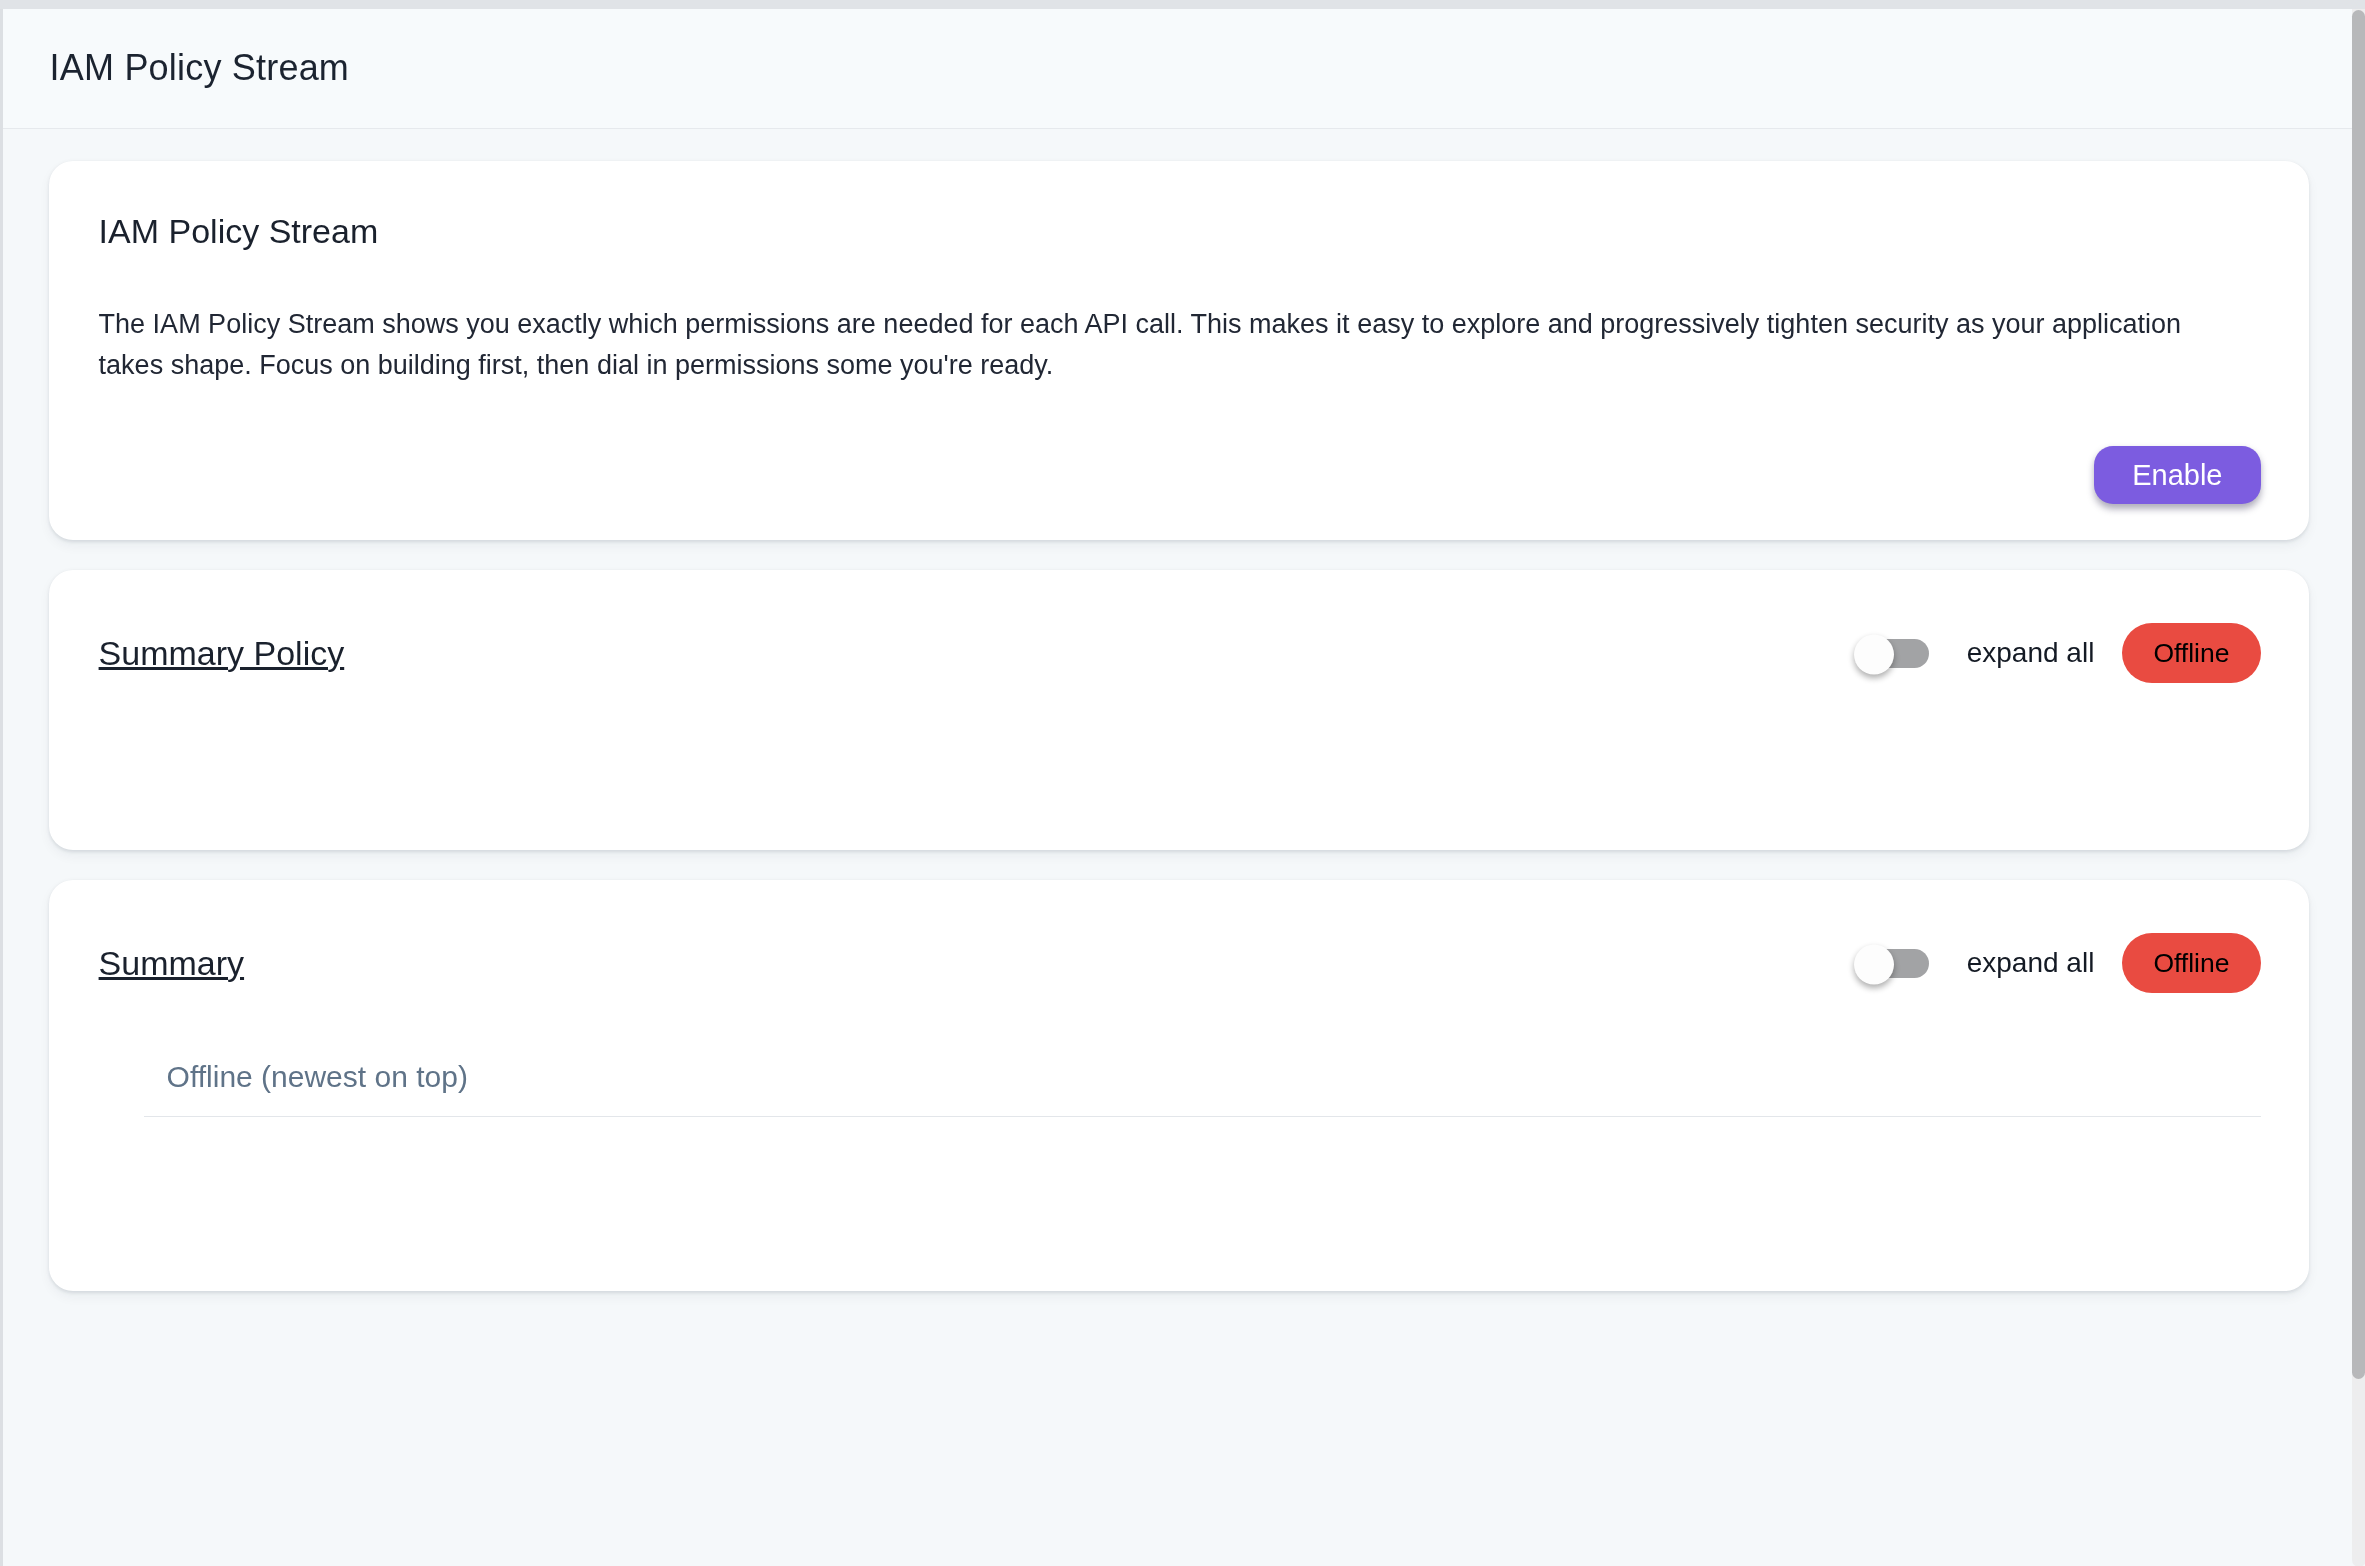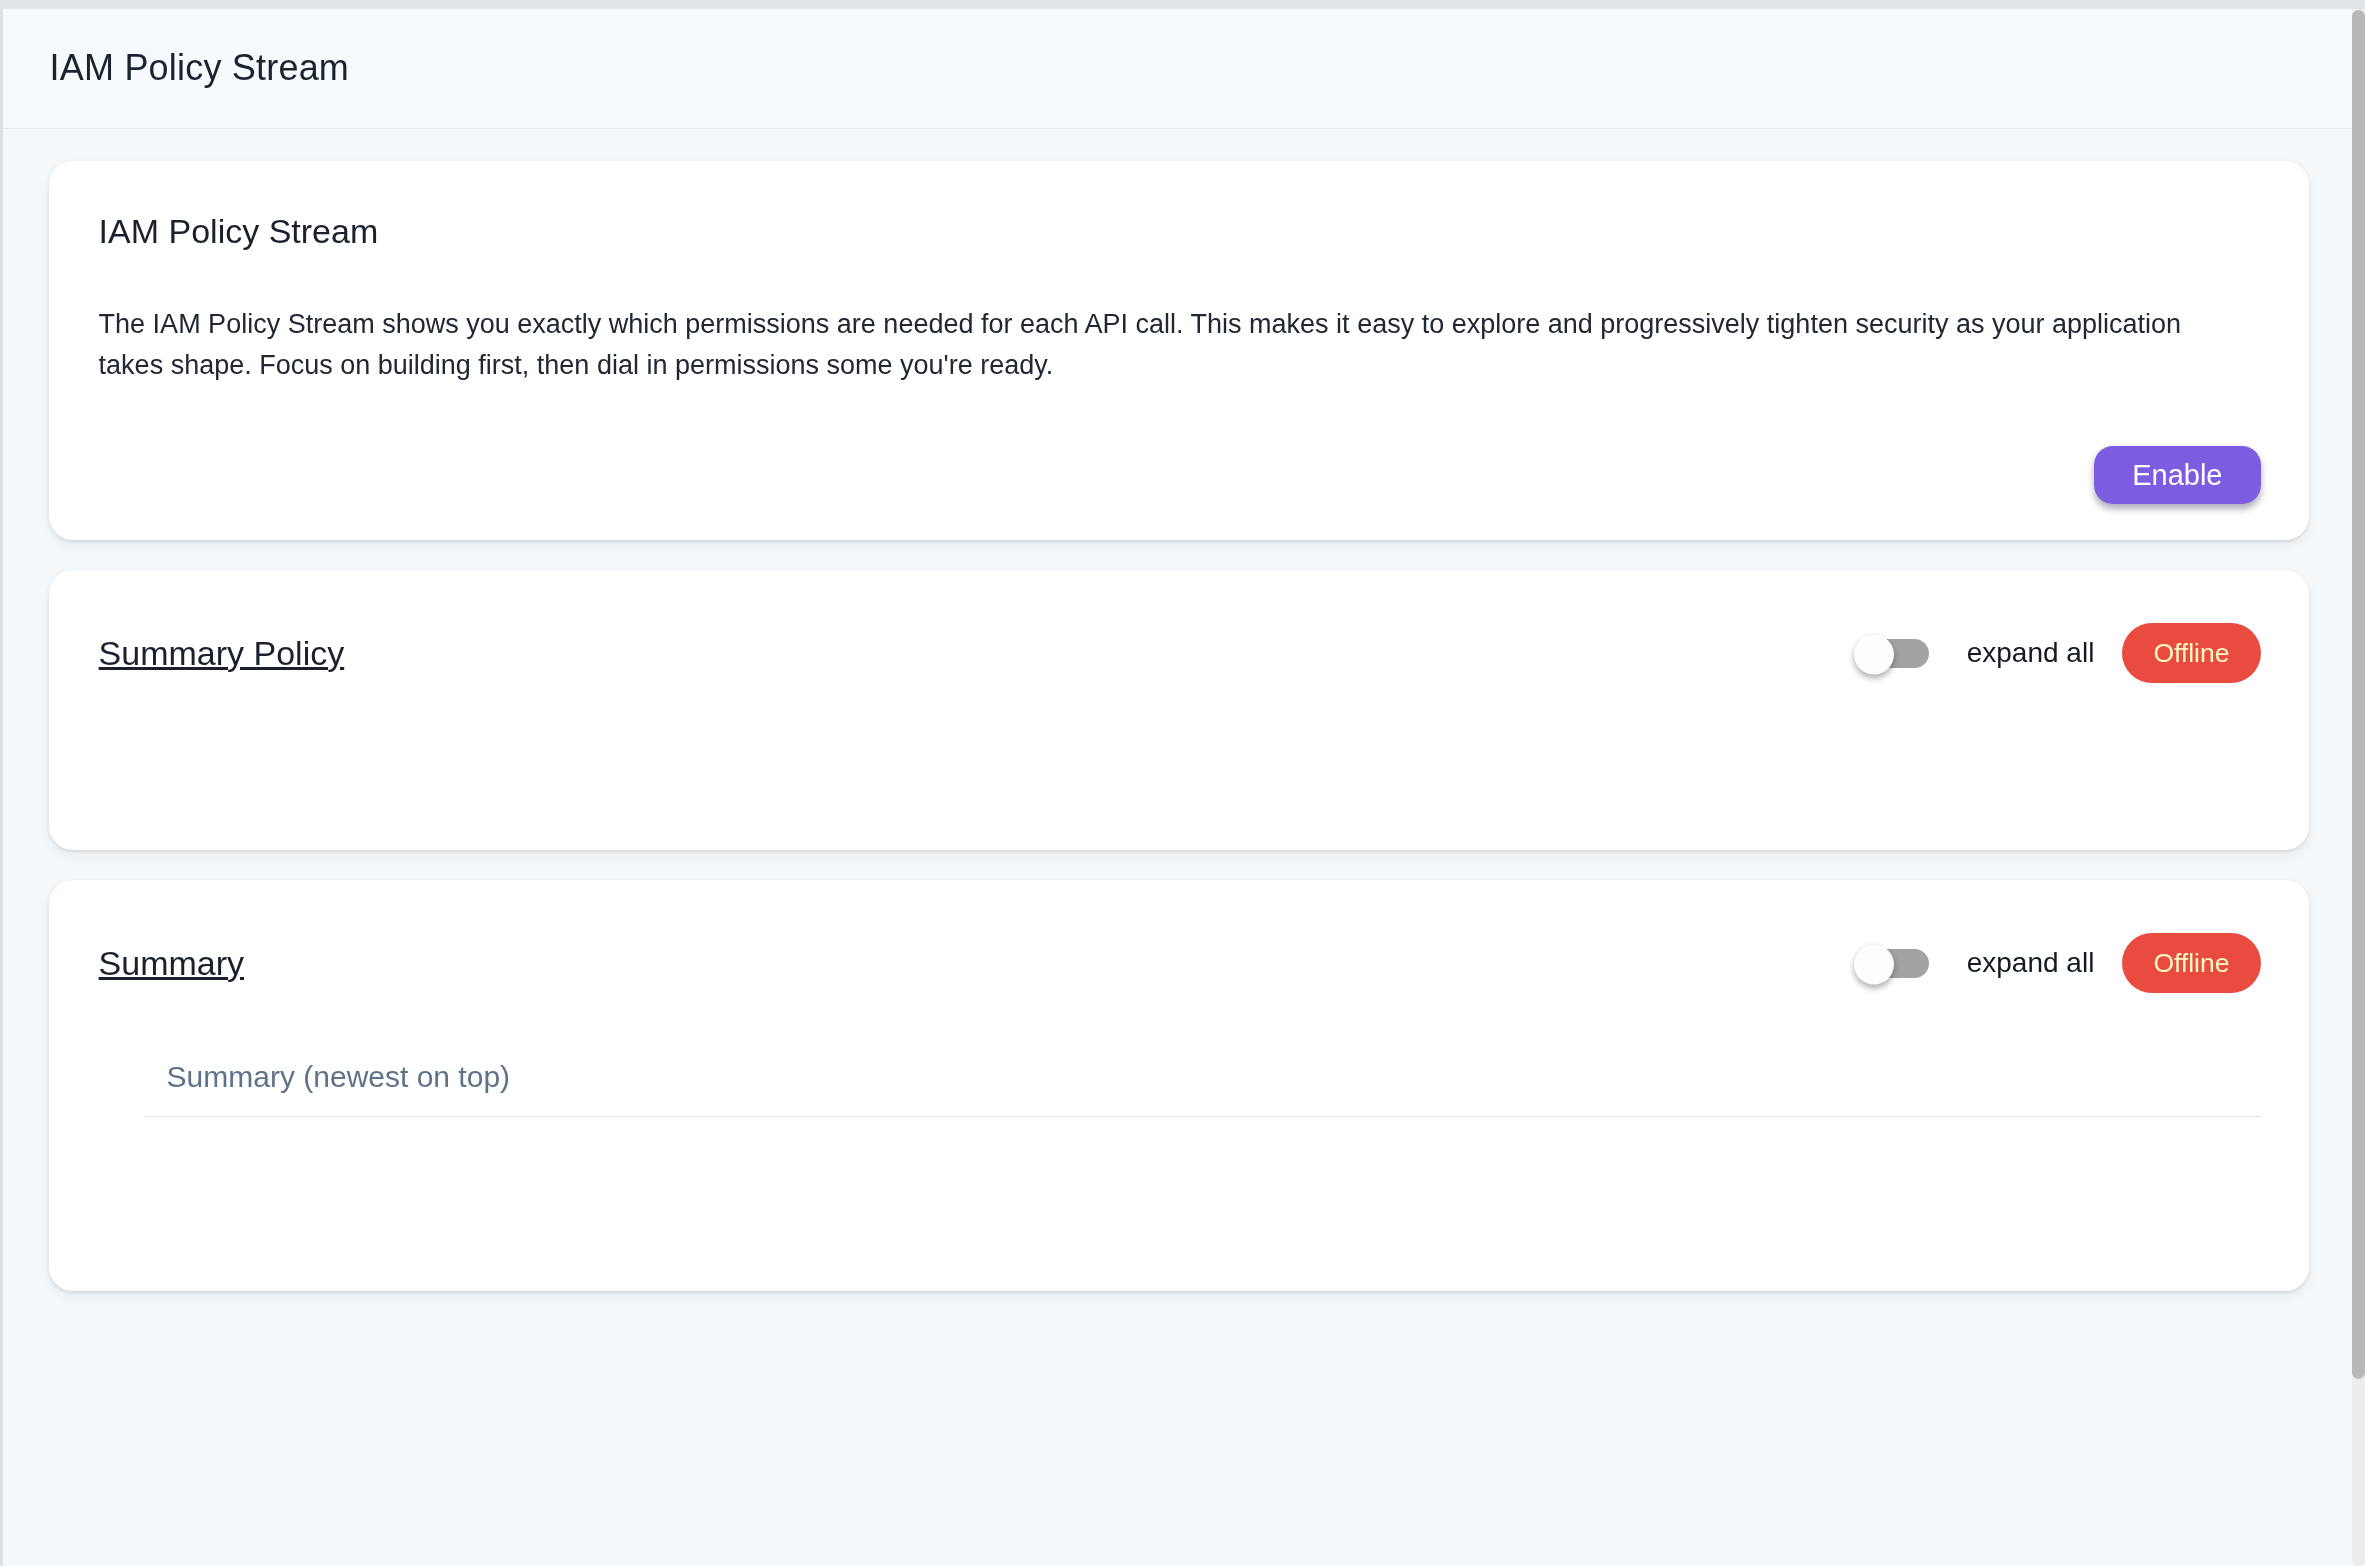--- a/index.html
+++ b/index.html
@@ -86,21 +86,21 @@
   .toggle-knob {
     position: absolute; left: -1.7px; top: 50%;
     width: 40px; height: 40px; border-radius: 50%;
     transform: translateY(-46%);
     background: #fdfdfd;
     box-shadow: 0 3.4px 6.8px rgba(0, 0, 0, 0.32);
   }
   .expand-label { margin-left: 38px; font-size: 28px; color: #141a24; }
   .status-badge {
     margin-left: 28px;
-    background: #e94b41; color: #fef9c3;
+    background: #e94b41; color: #000000;
     font-size: 26.5px;
     height: 60px; line-height: 60px;
     padding: 0 31px; border-radius: 30px;
     flex-shrink: 0;
   }
 
   
   .requests-section { margin: 67px 0 0 45px; }
   .requests-heading {
     font-size: 30px; color: #5f7388;
@@ -147,21 +147,21 @@
     <div class="panel-header">
       <h2 class="card-title">Summary</h2>
       <div class="toggle">
         <div class="toggle-knob"></div>
       </div>
       <span class="expand-label">expand all</span>
       <span class="status-badge">Offline</span>
     </div>
 
     <div class="requests-section">
-      <div class="requests-heading">Summary (newest on top)</div>
+      <div class="requests-heading">Offline (newest on top)</div>
       <hr class="requests-divider">
     </div>
   </section>
 
 </div>
 
 <div class="scrollbar-track">
   <div class="scrollbar-thumb"></div>
 </div>
 

